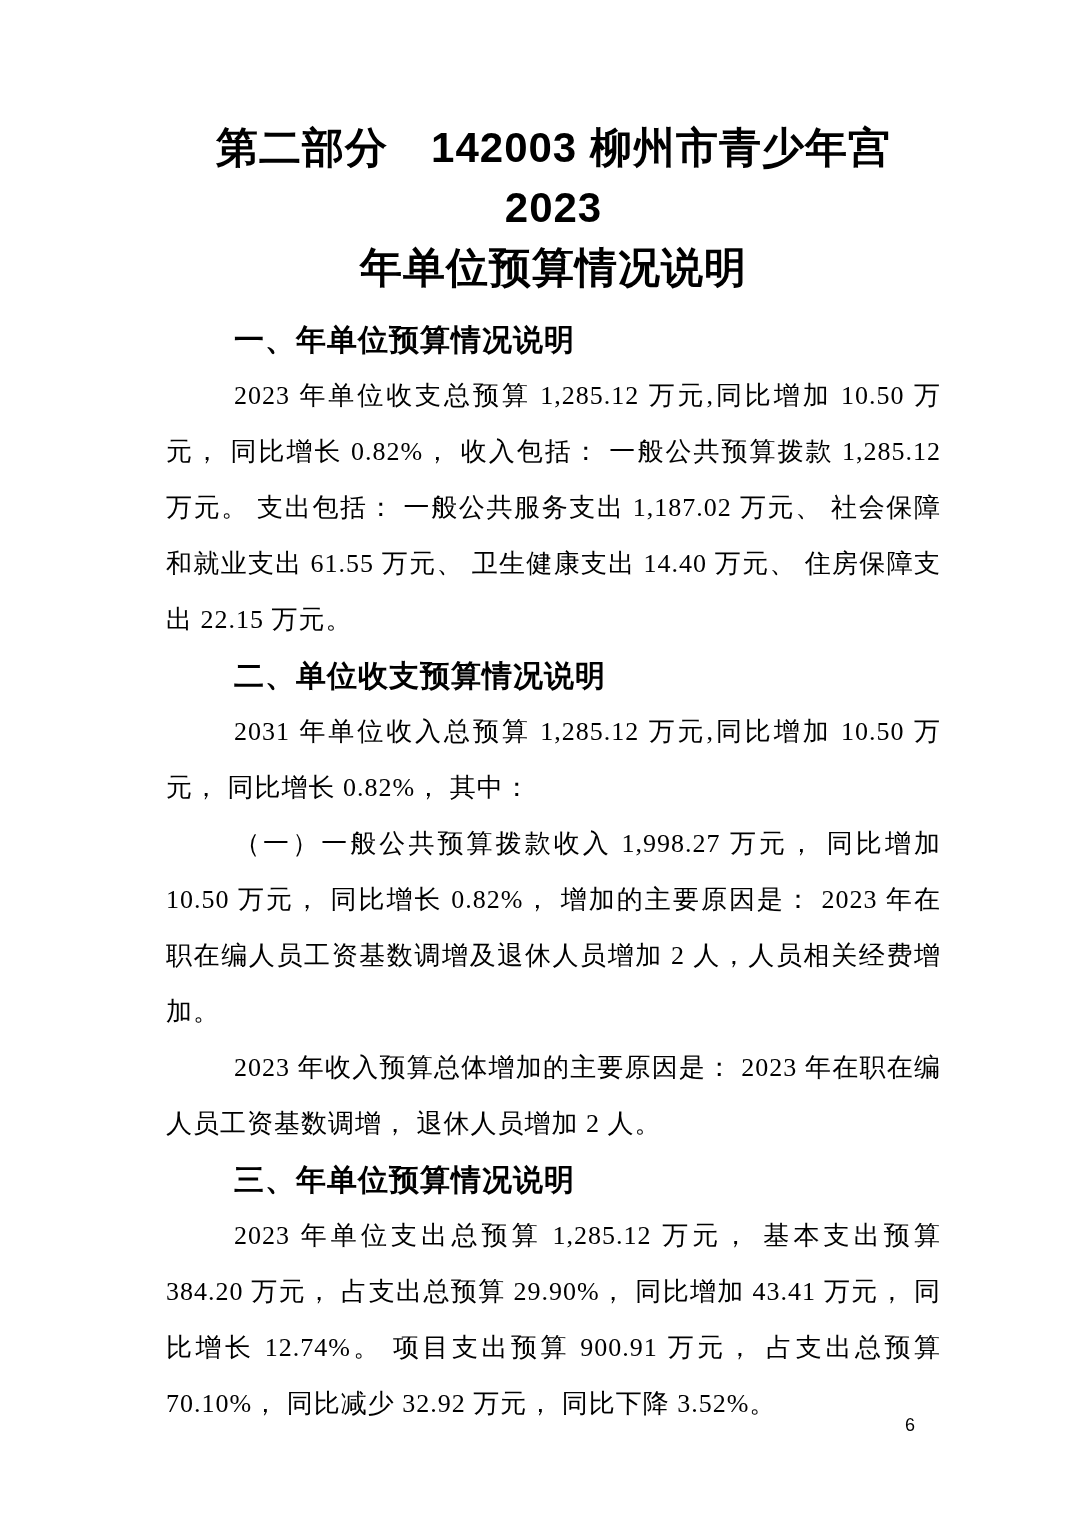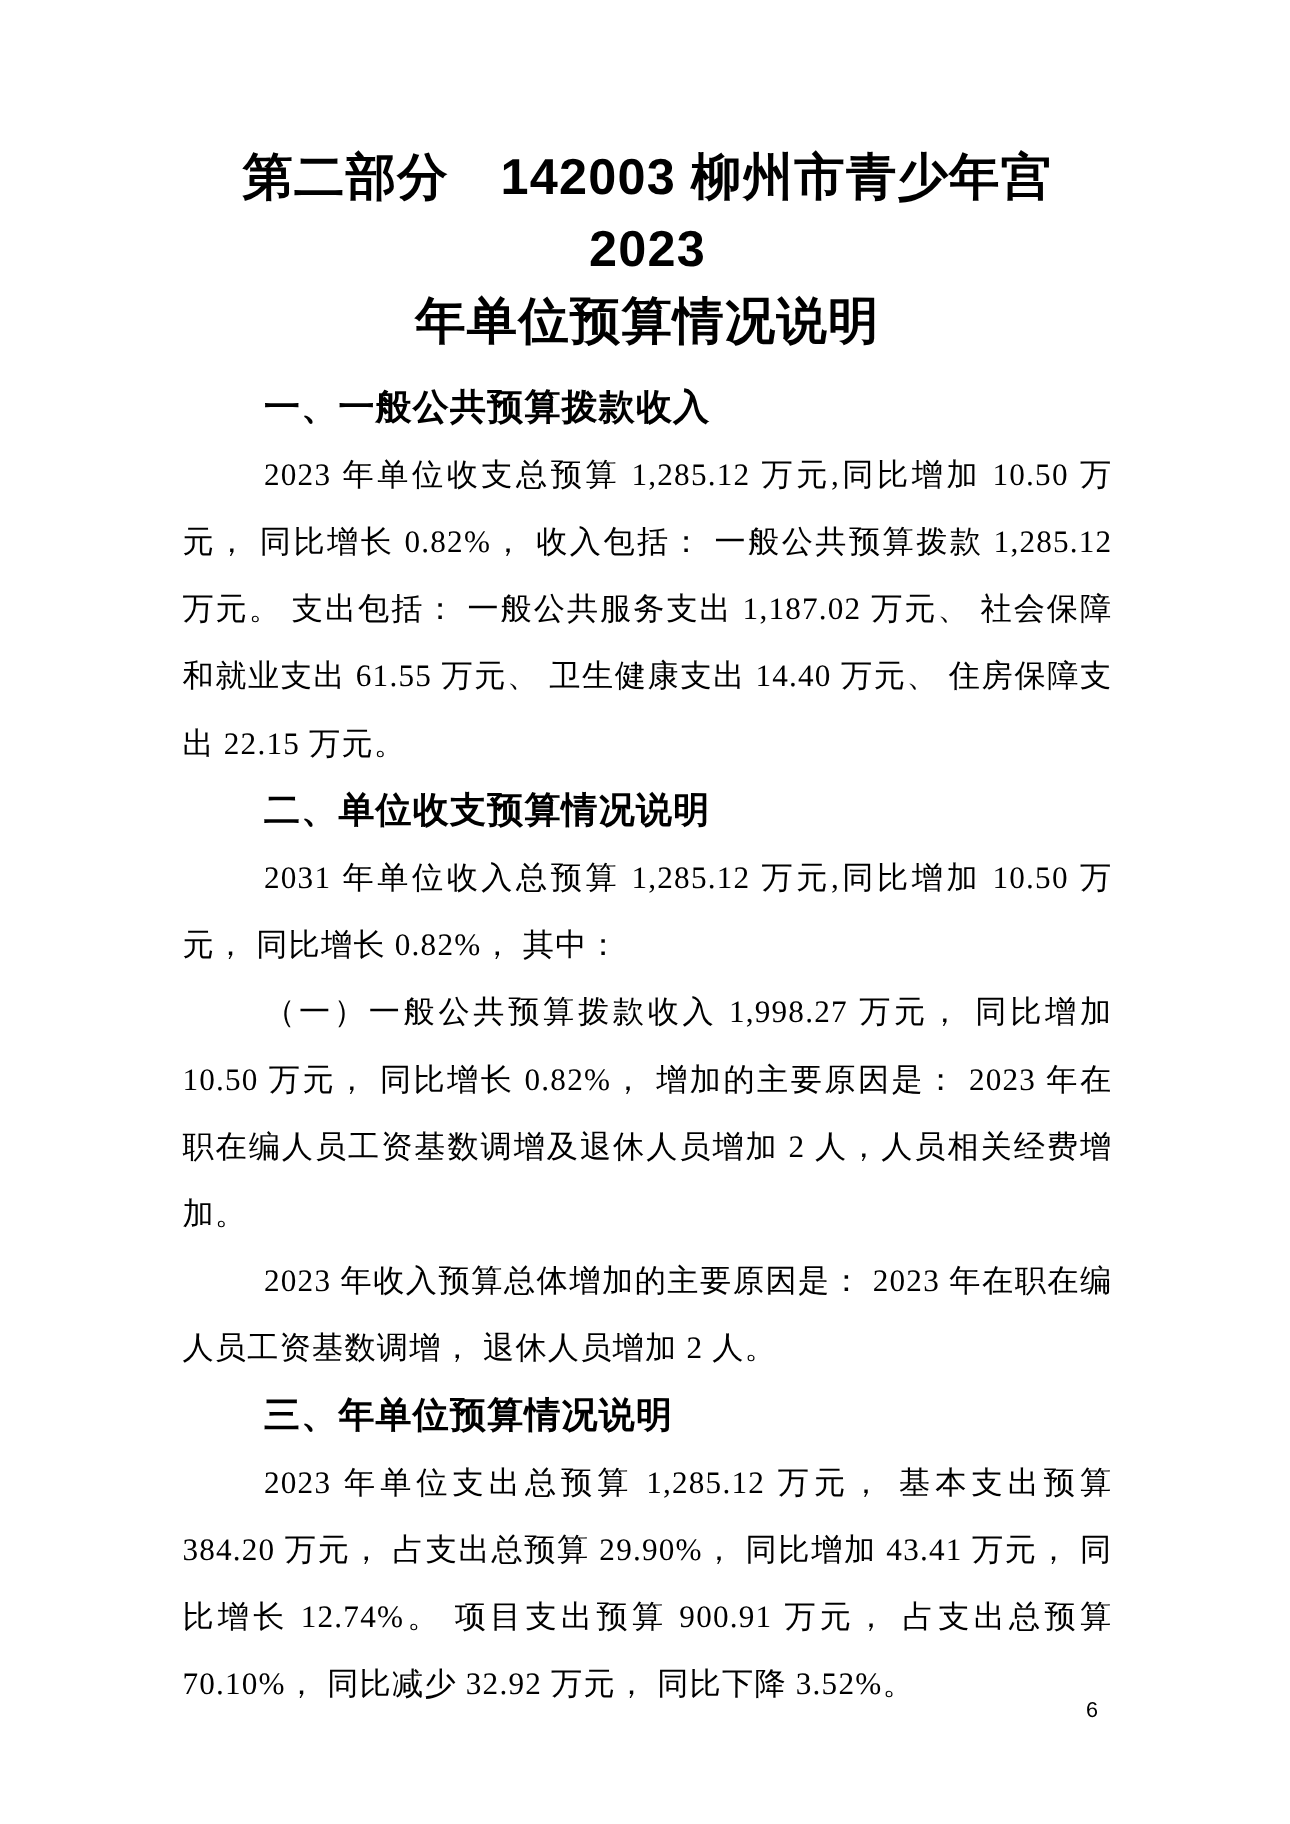--- a/index.html
+++ b/index.html
@@ -12,21 +12,21 @@
     width: 1075px;
     height: 1520px;
     background: #ffffff;
     color: #000000;
     overflow: hidden;
     font-family: "Liberation Serif", "DejaVu Serif", serif;
   }
   .content {
     position: absolute;
     top: 118px;
-    left: 152px;
+    left: 166px;
     width: 775px;
   }
   .doc-title {
     margin: 0 0 14px 0;
     font-family: "Liberation Sans", "DejaVu Sans", sans-serif;
     font-weight: 700;
     font-size: 42px;
     line-height: 60px;
     text-align: center;
     letter-spacing: 1px;
@@ -62,21 +62,21 @@
 </head>
 <body>
 
 <div class="page">
   <div class="content">
     <h1 class="doc-title">
       <span>第二部分　142003 柳州市青少年宫 2023</span><br>
       <span>年单位预算情况说明</span>
     </h1>
     <div>
-        <div class="section-heading">一、一般公共预算拨款收入</div>
+        <div class="section-heading">一、年单位预算情况说明</div>
         <div class="paragraph">2023 年单位收支总预算 1,285.12 万元,同比增加 10.50 万元， 同比增长 0.82%， 收入包括： 一般公共预算拨款 1,285.12 万元。 支出包括： 一般公共服务支出 1,187.02 万元、 社会保障和就业支出 61.55 万元、 卫生健康支出 14.40 万元、 住房保障支出 22.15 万元。</div>
         <div class="section-heading">二、单位收支预算情况说明</div>
         <div class="paragraph">2031 年单位收入总预算 1,285.12 万元,同比增加 10.50 万元， 同比增长 0.82%， 其中：</div>
         <div class="paragraph">（一）一般公共预算拨款收入 1,998.27 万元， 同比增加 10.50 万元， 同比增长 0.82%， 增加的主要原因是： 2023 年在职在编人员工资基数调增及退休人员增加 2 人，人员相关经费增加。</div>
         <div class="paragraph">2023 年收入预算总体增加的主要原因是： 2023 年在职在编人员工资基数调增， 退休人员增加 2 人。</div>
         <div class="section-heading">三、年单位预算情况说明</div>
         <div class="paragraph">2023 年单位支出总预算 1,285.12 万元， 基本支出预算 384.20 万元， 占支出总预算 29.90%， 同比增加 43.41 万元， 同比增长 12.74%。 项目支出预算 900.91 万元， 占支出总预算 70.10%， 同比减少 32.92 万元， 同比下降 3.52%。</div>
       </div>
   </div>
   <div class="page-number">6</div>

